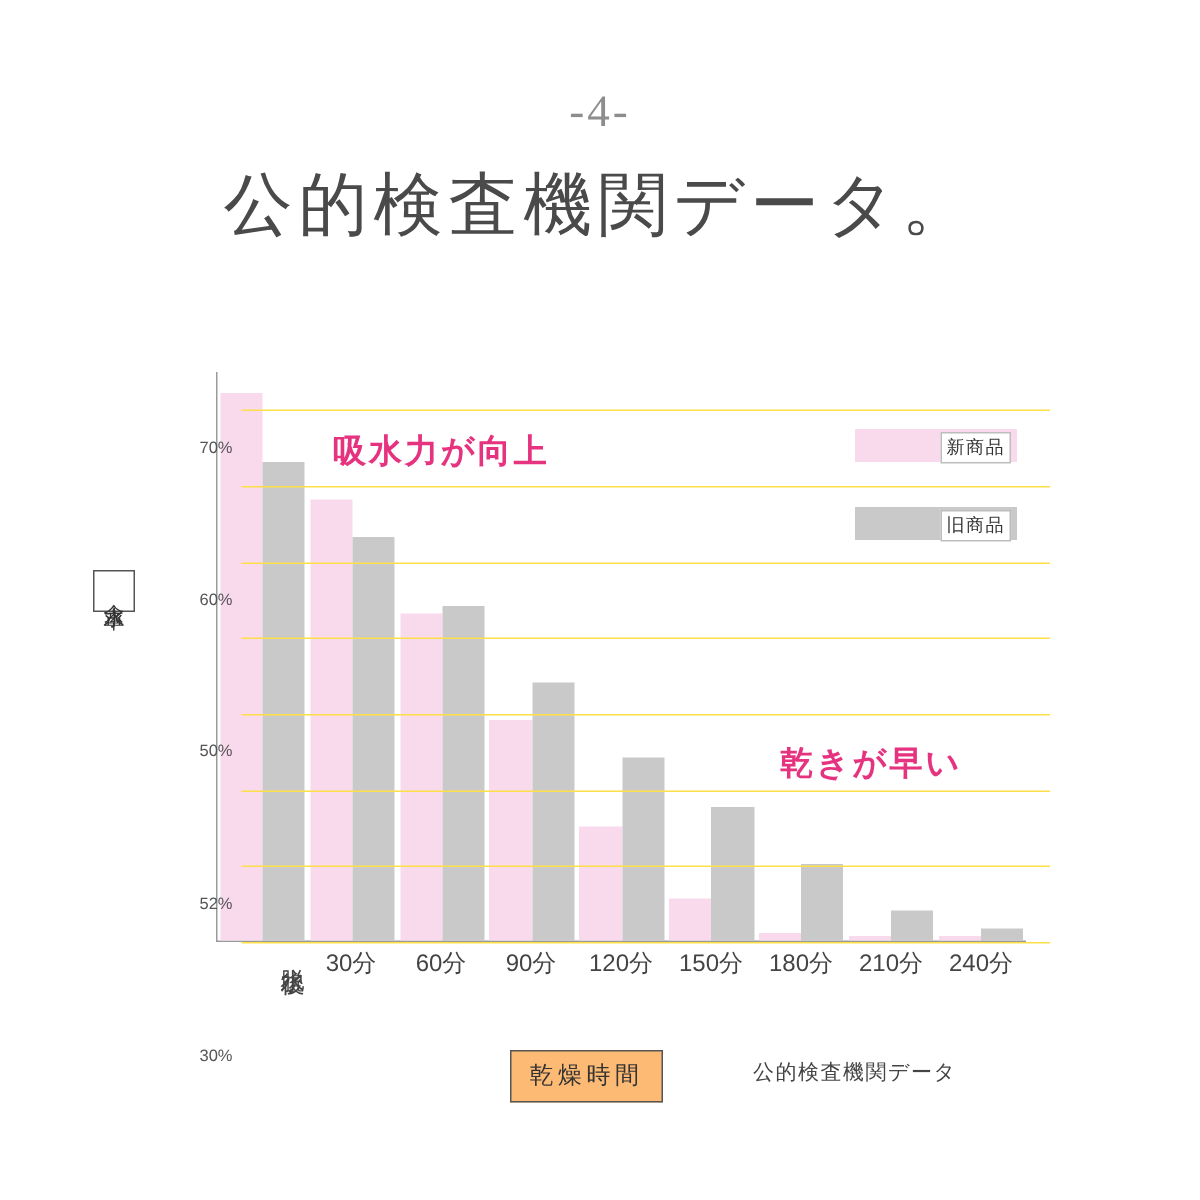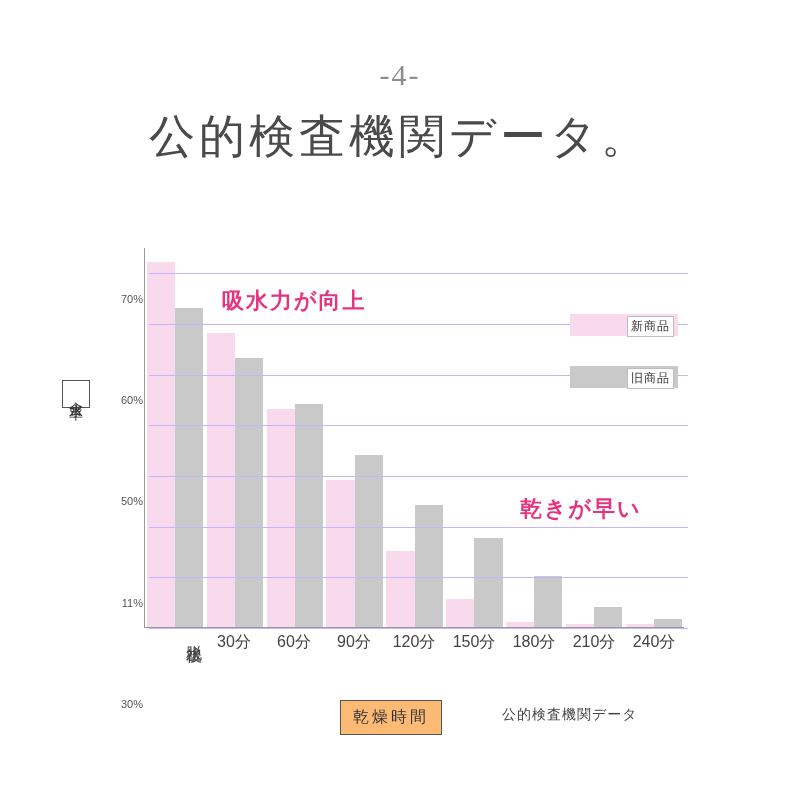--- a/index.html
+++ b/index.html
@@ -56,24 +56,24 @@
     left: 36px;
     top: 0;
     width: 540px;
     height: 380px;
     border-left: 1px solid #9a9a9a;
     border-bottom: 1px solid #9a9a9a;
     box-sizing: border-box;
   }
   .gridline {
     position: absolute;
-    left: 4px;
+    left: 16px;
     width: 100%;
     height: 1px;
-    background: #c4b5fd;
+    background: #fde047;
   }
   .ytick {
     position: absolute;
     right: 100%;
     margin-right: 6px;
     transform: translateY(-50%);
     font-size: 11px;
     color: #555555;
     white-space: nowrap;
   }
@@ -170,21 +170,20 @@
   }
   .ann-absorb { left: 222px; top: 286px; }
   .ann-dry { left: 520px; top: 494px; }
 
   
   .legend {
     position: absolute;
     left: 570px;
     top: 286px;
     width: 108px;
-    margin-top: 28px;
   }
   .legend-row {
     position: relative;
     height: 22px;
     margin-bottom: 30px;
   }
   .legend-swatch {
     position: absolute;
     left: 0; top: 0;
     width: 108px;
@@ -258,21 +257,21 @@
         </div>
     <div class="gridline" style="top: 380px;"></div>
         <div class="gridline" style="top: 329.333px;"></div>
         <div class="gridline" style="top: 278.667px;">
           <div class="ytick" style="top: 278.667px;">20%</div>
         </div>
         <div class="gridline" style="top: 228px;">
           <div class="ytick" style="top: 228px; text-align: center;">30%</div>
         </div>
         <div class="gridline" style="top: 177.333px;">
-          <div class="ytick" style="top: 177.333px;">11%</div>
+          <div class="ytick" style="top: 177.333px;">52%</div>
         </div>
         <div class="gridline" style="top: 126.667px;">
           <div class="ytick" style="top: 126.667px;">50%</div>
         </div>
         <div class="gridline" style="top: 76px;">
           <div class="ytick" style="top: 76px;">60%</div>
         </div>
         <div class="gridline" style="top: 25.3333px;">
           <div class="ytick" style="top: 25.3333px;">70%</div>
         </div>

